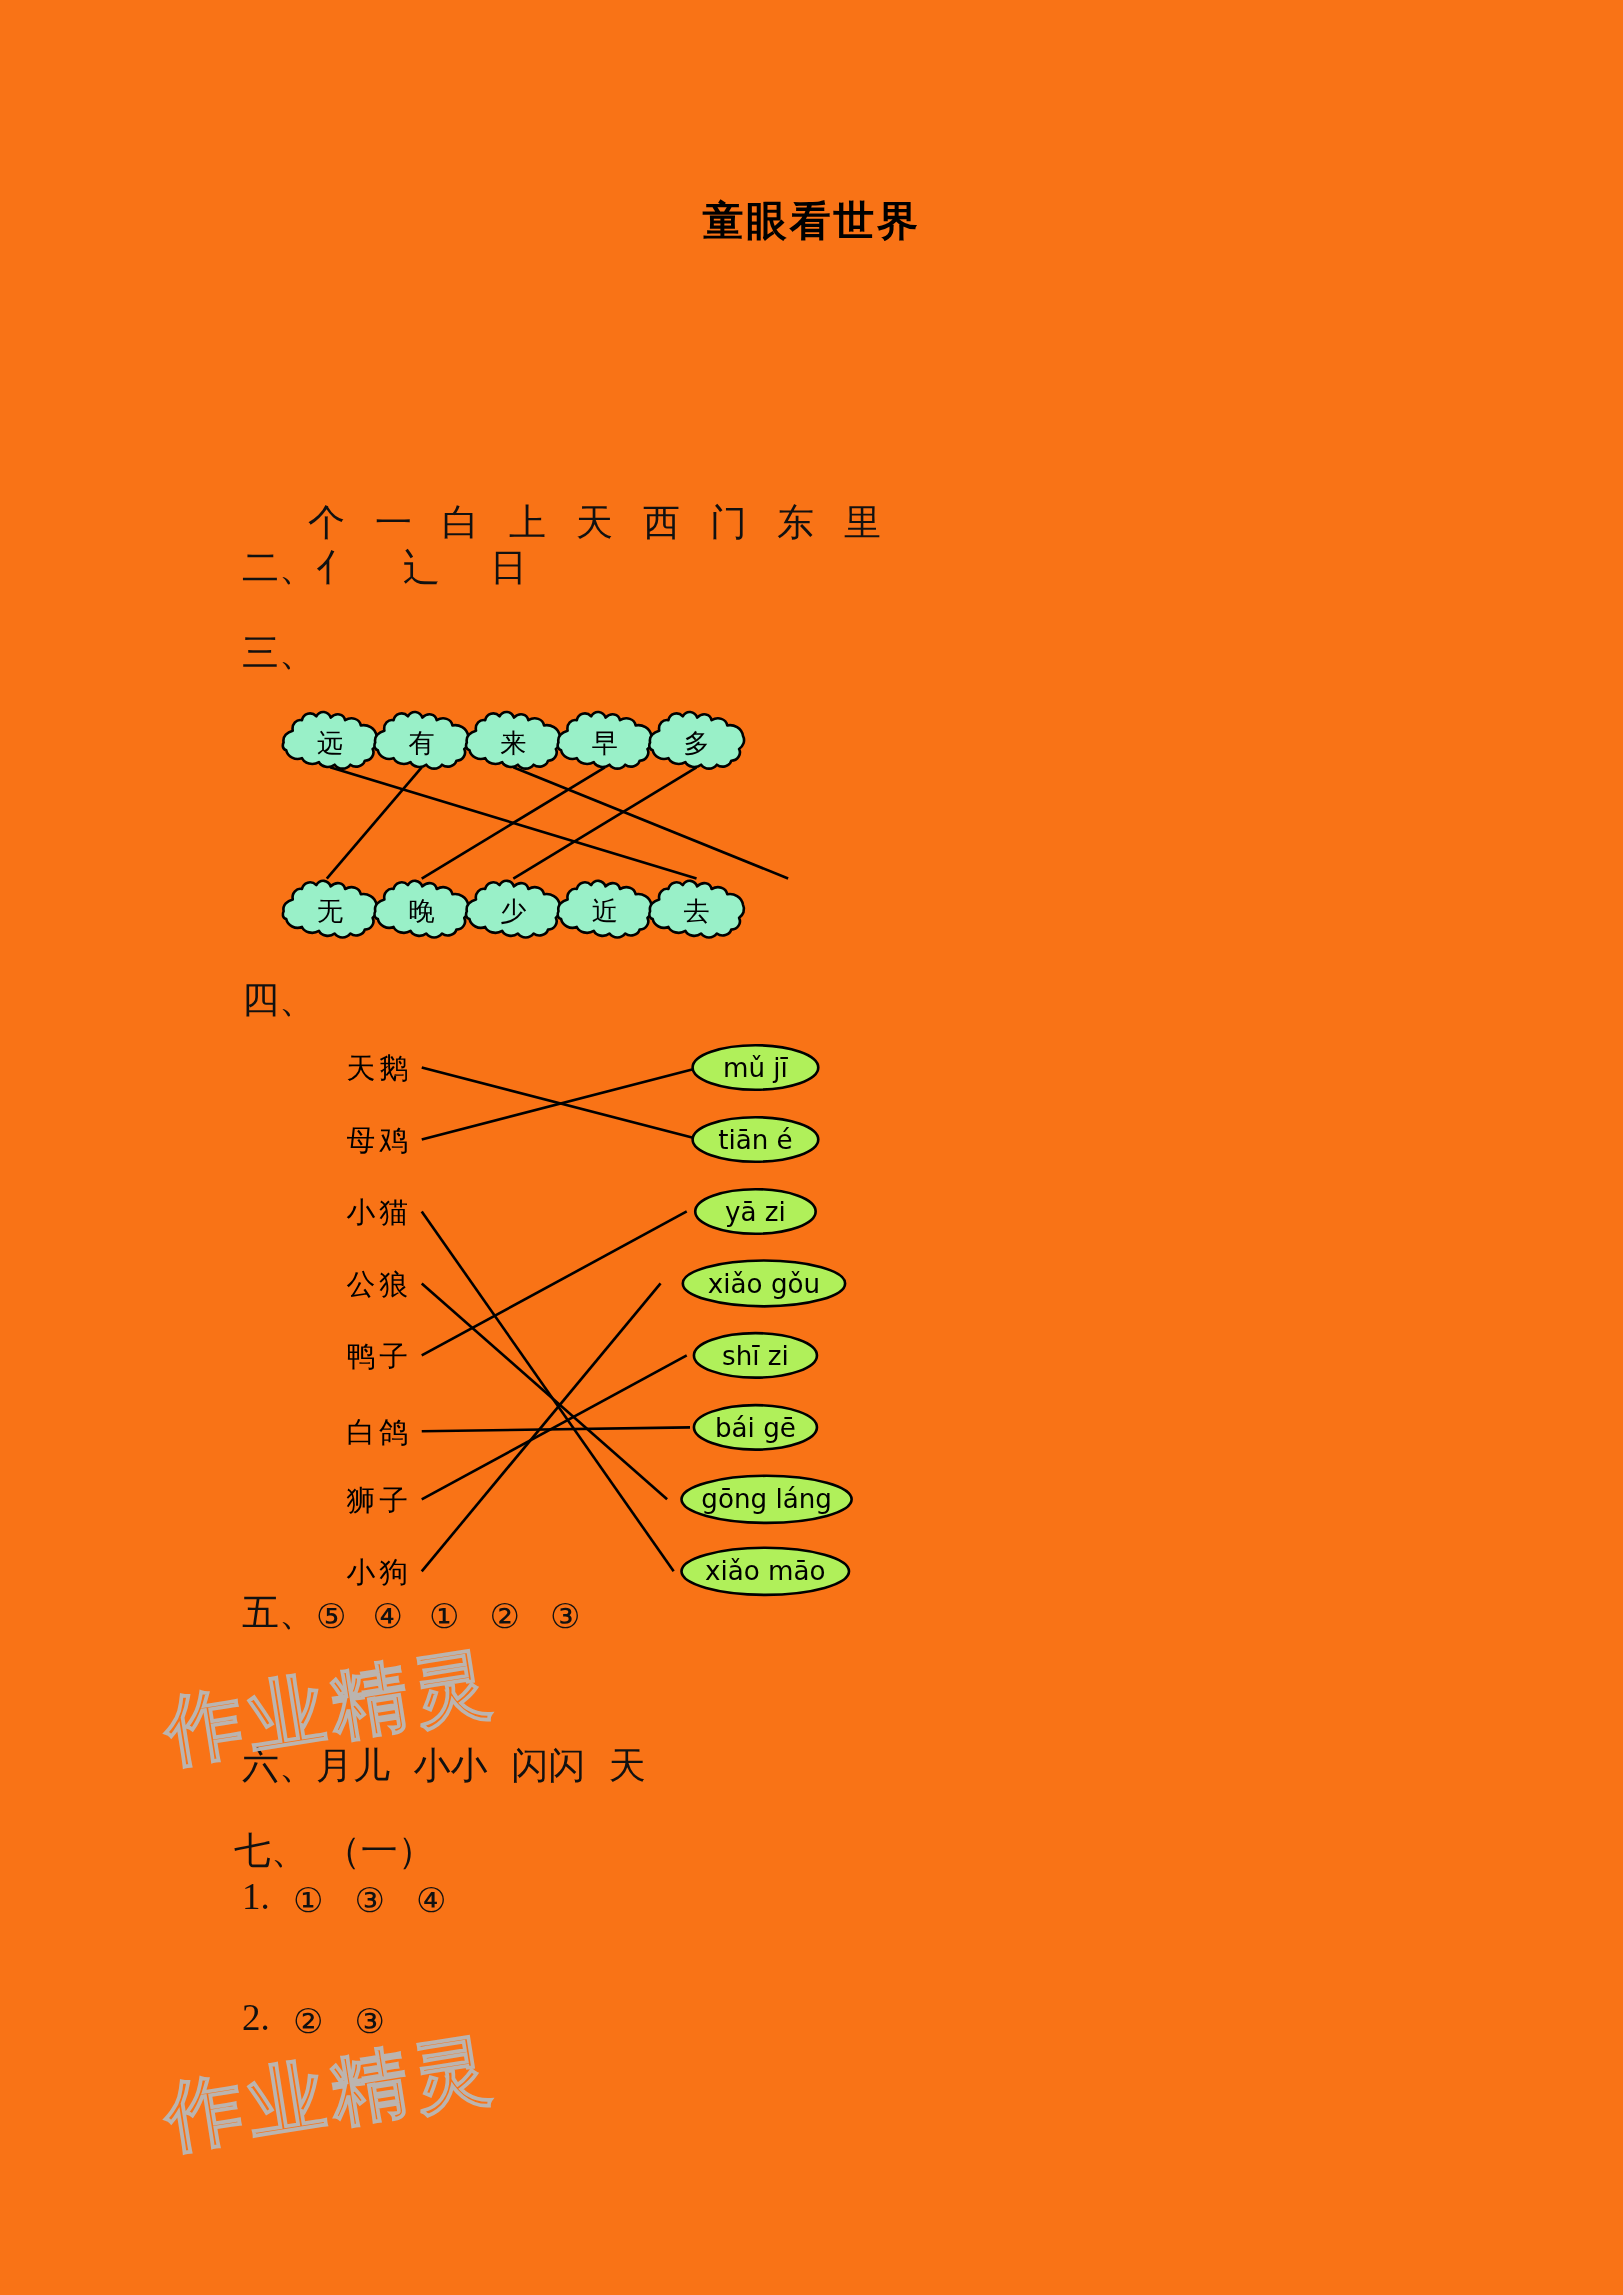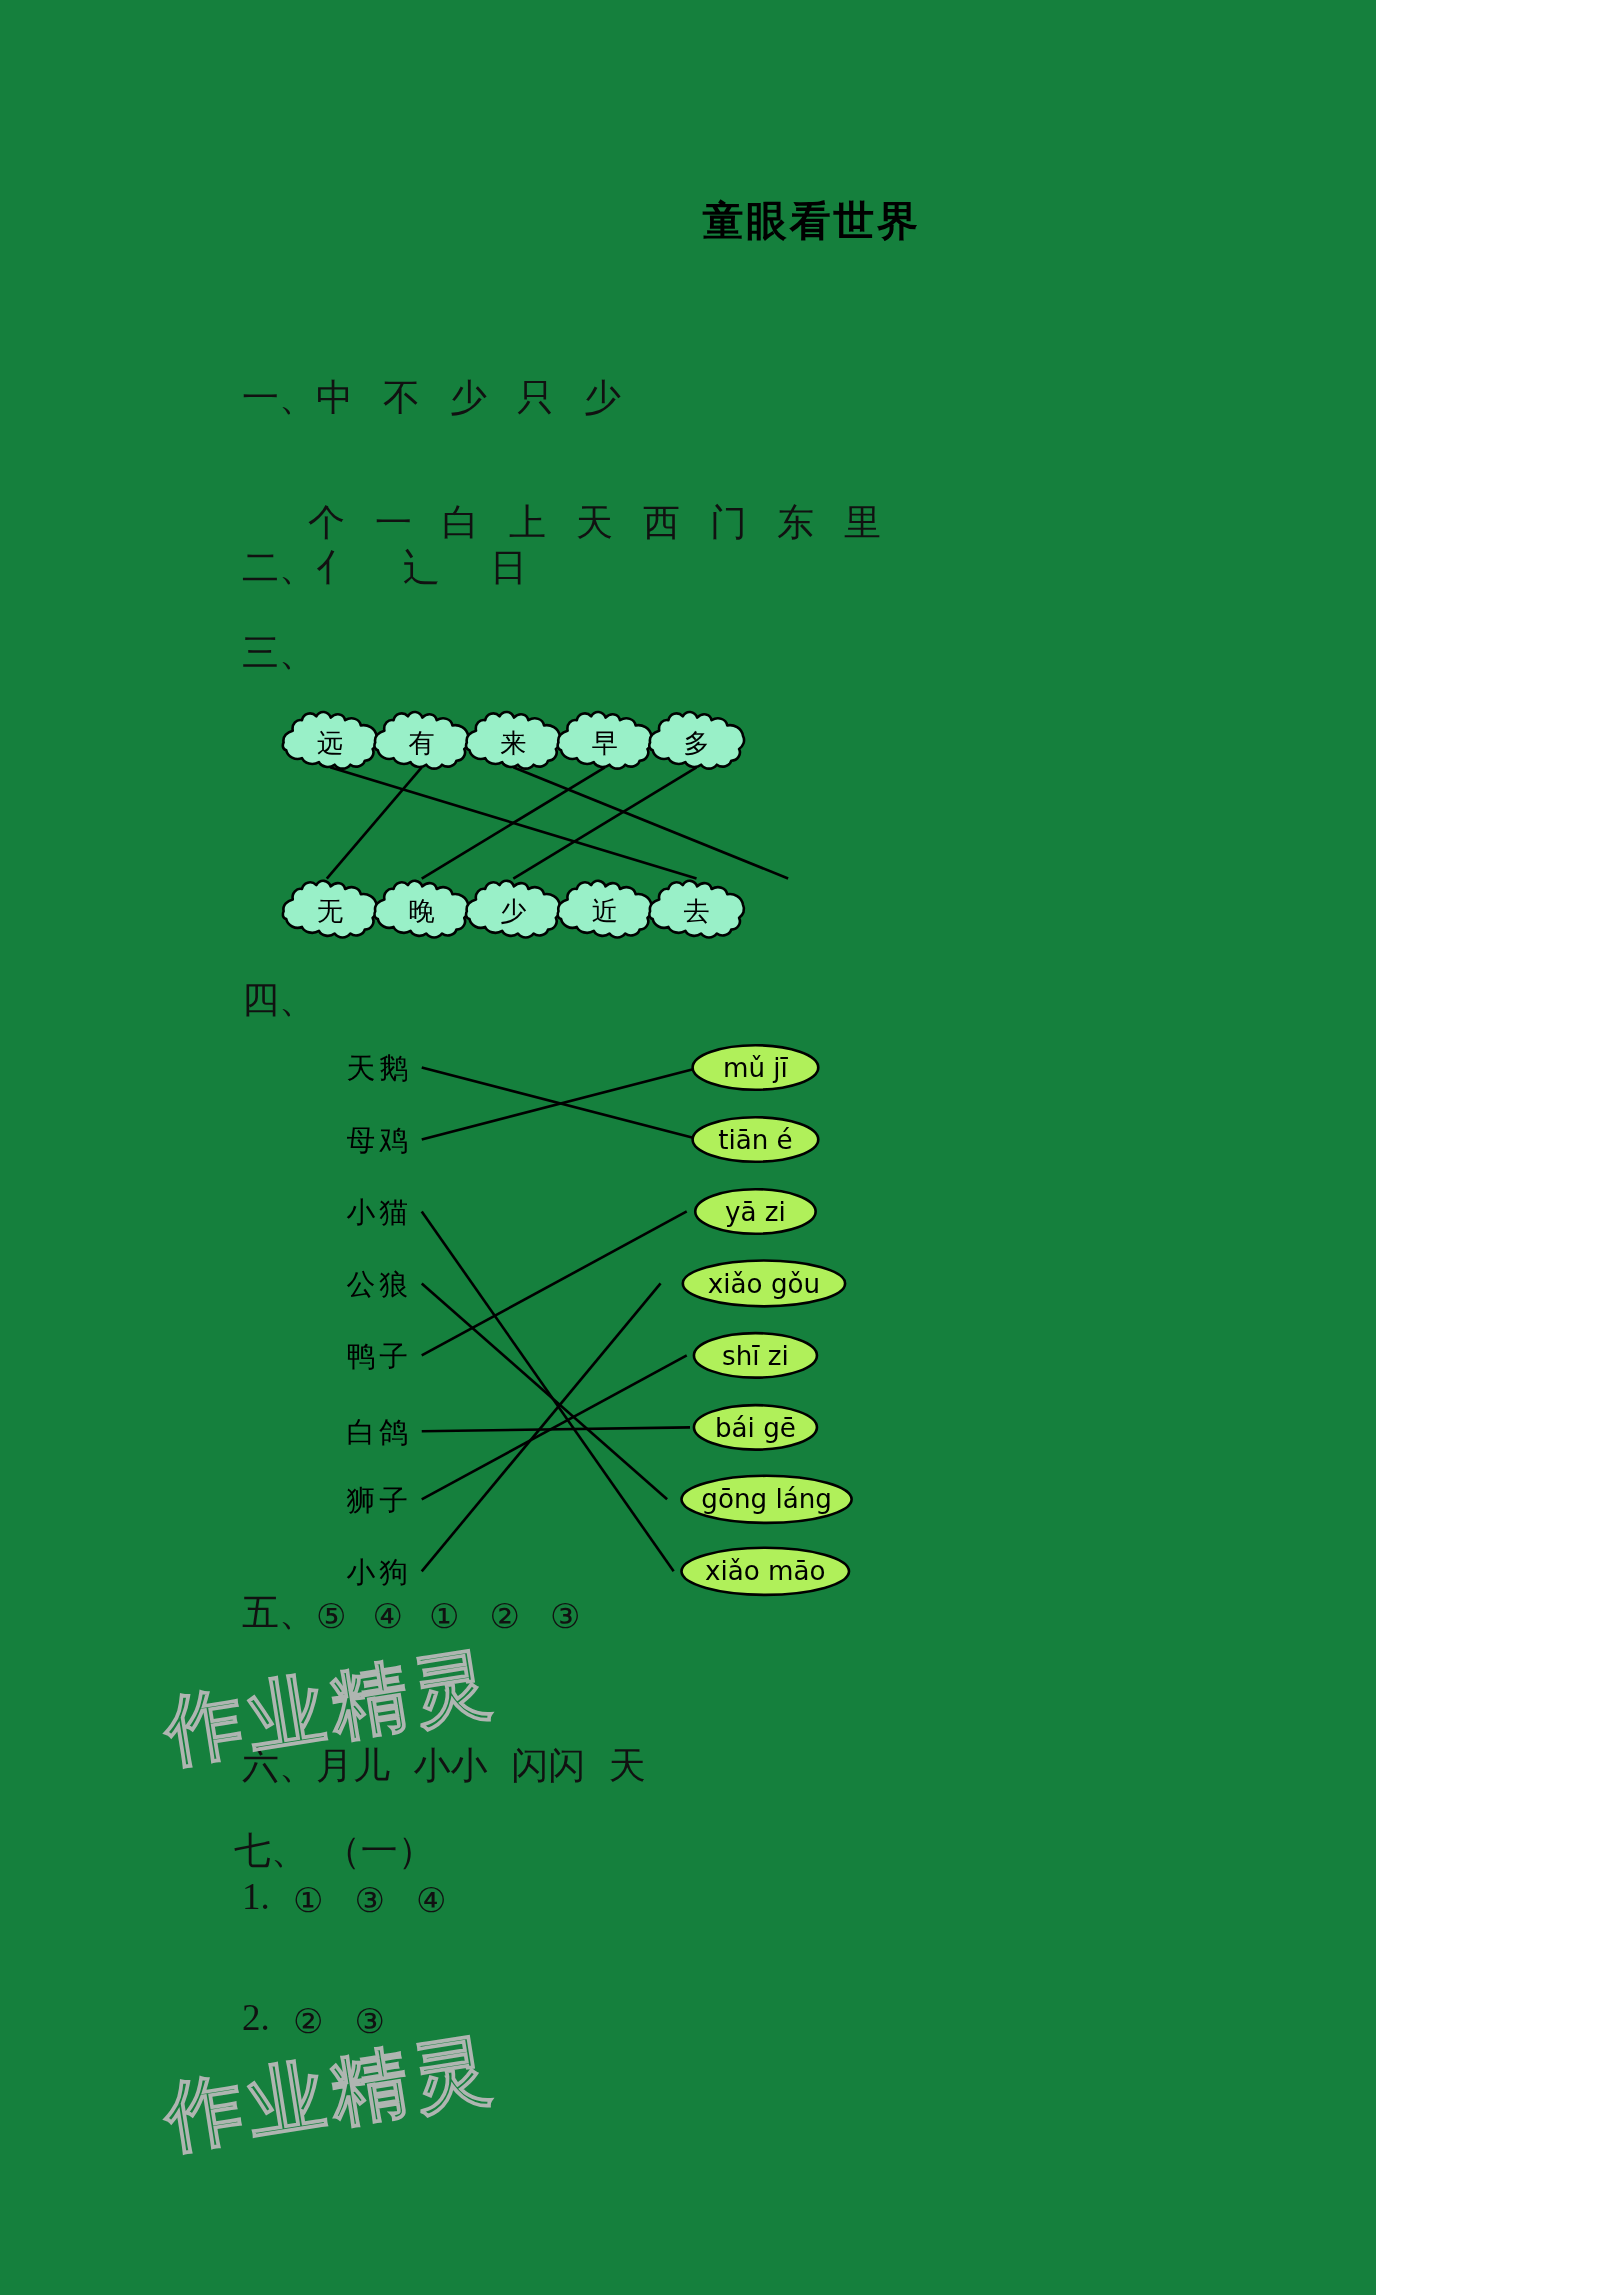--- a/index.html
+++ b/index.html
@@ -6,23 +6,23 @@
     margin: 0;
     padding: 0;
     background: #ffffff;
   }
   body {
     font-family: "Liberation Serif", "DejaVu Serif", serif;
     color: #000;
   }
   #page {
     position: relative;
-    width: 1376px;
+    width: 1623px;
     height: 2295px;
-    background: #15803d;
+    background: #f97316;
     overflow: hidden;
   }
 
   
   #title {
     position: absolute;
     top: 194px;
     left: 0;
     width: 1623px;
     text-align: center;
@@ -117,23 +117,20 @@
   #wm1 { left: 164px; top: 1656px; }
   #wm2 { left: 164px; top: 2042px; }
 </style>
 </head>
 <body>
 
 <div id="page">
 
   <div id="title">童眼看世界</div>
 
-  <div class="row" style="left:242px; top:373px;">
-    <span class="sec-label">一、</span><span class="glyphs"><span>中</span><span>不</span><span>少</span><span>只</span><span>少</span></span>
-  </div>
 
   <div class="row" style="left:308px; top:458px;margin-top:40px;">
     <span class="glyphs"><span>个</span><span>一</span><span>白</span><span>上</span><span>天</span><span>西</span><span>门</span><span>东</span><span>里</span></span>
   </div>
 
   <div class="row" style="left:242px; top:543px;">
     <span class="sec-label">二、</span><span class="glyphs"><span style="margin-right:50px">亻</span><span style="margin-right:50px">辶</span><span>日</span></span>
   </div>
 
   <div class="row" style="left:242px; top:628px;">

